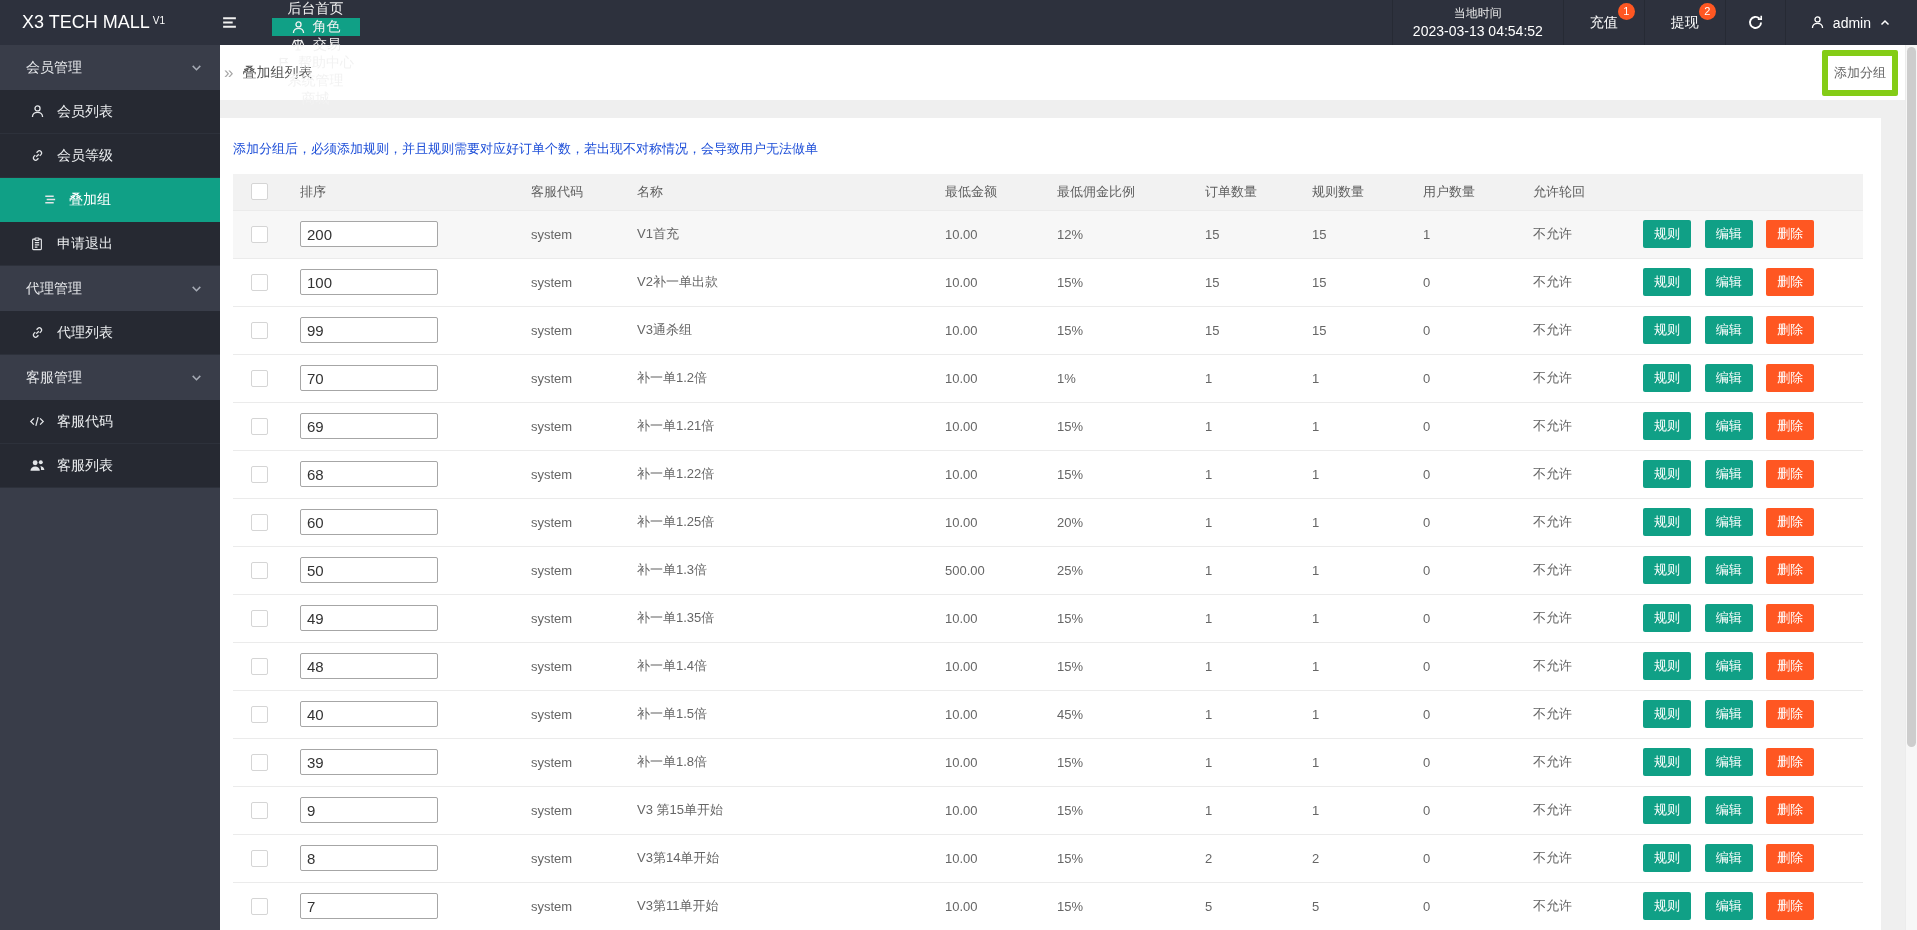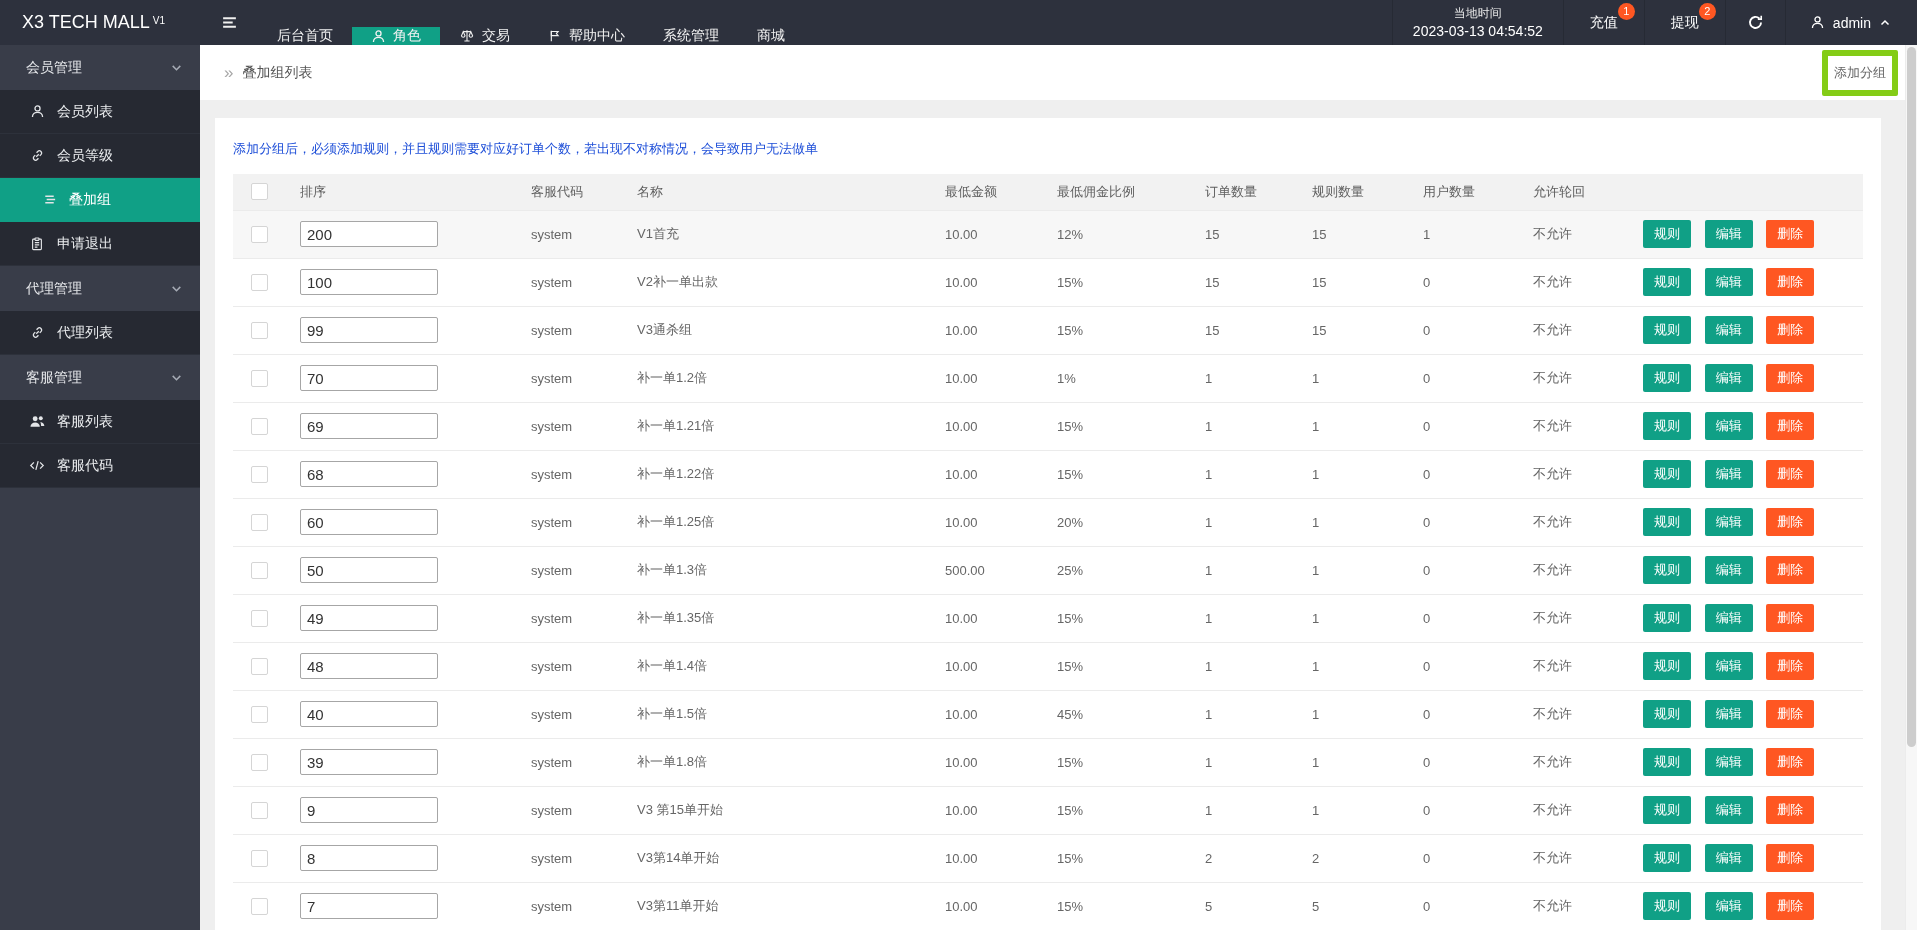--- a/index.html
+++ b/index.html
@@ -24,21 +24,21 @@
   .time-value { font-size:14px; color:#fff; line-height:19px; }
   .nav-badge-item { position:relative; display:flex; align-items:center; padding:0 26px;
     font-size:14px; border-left:1px solid #262a34; cursor:pointer; }
   .badge { position:absolute; top:3px; right:9px; min-width:17px; height:17px; border-radius:9px;
     background:#ff5722; color:#fff; font-size:11px; line-height:17px; text-align:center; padding:0 4px; }
   .refresh-btn { display:flex; align-items:center; padding:0 21px; border-left:1px solid #262a34; cursor:pointer; }
   .admin-block { display:flex; align-items:center; gap:8px; padding:0 26px 0 24px;
     border-left:1px solid #262a34; font-size:14px; cursor:pointer; }
 
   
-  .sidebar { position:absolute; left:0; top:45px; width:200px; height:885px; background:#393d49; z-index:20; }
+  .sidebar { position:absolute; left:0; top:45px; width:220px; height:885px; background:#393d49; z-index:20; }
   .side-group-header { height:45px; display:flex; align-items:center; padding:0 17px 0 26px;
     color:#e5e7ea; font-size:14px; cursor:pointer; }
   .side-group-header .chev { margin-left:auto; color:#a6abb5; display:flex; }
   .side-item { height:44px; display:flex; align-items:center; gap:11px; padding-left:28px;
     background:#262932; color:#eceef0; font-size:14px; cursor:pointer; border-bottom:1px solid #2d313b; }
   .side-item.active { background:#10a086; color:#fff; border-bottom-color:#10a086;padding-left:40px; }
   .side-item .sicon { width:18px; display:flex; justify-content:center; align-items:center; color:#e3e5e8; }
 
   
   .main { position:absolute; left:200px; top:45px; width:1717px; height:885px; background:#efefef; overflow:hidden; }
@@ -78,21 +78,21 @@
 <div class="navbar">
   <div class="logo">
     <span>X3 TECH MALL</span>
     <sup>V1</sup>
   </div>
   <div class="nav-burger">
     <svg width="17" height="17" viewBox="0 0 16 16" fill="none" stroke="currentColor" stroke-width="1.7">
       <path d="M2 4h12M2 8h9M2 12h12"></path>
       </svg>
   </div>
-  <div id="nav-items" style="display:flex;align-items:flex-end;">
+  <div id="nav-items" style="display:flex;align-items:center;flex-direction:column;">
   <div class="nav-item">
 
     <span class="nlabel">后台首页</span>
   </div>
 
   <div class="nav-item active">
     <span class="nicon">
           <svg width="15" height="15" viewBox="0 0 16 16" fill="none" stroke="currentColor" stroke-width="1.4">
             <circle cx="8" cy="4.7" r="2.7"></circle>
             <path d="M2.6 13.8c0-3 2.4-4.9 5.4-4.9s5.4 1.9 5.4 4.9"></path>
@@ -249,37 +249,37 @@
       <span class="glabel">客服管理</span>
       <span class="chev">
         <svg width="13" height="13" viewBox="0 0 12 12" fill="none" stroke="currentColor" stroke-width="1.4">
           <path d="M2.5 4.5L6 8l3.5-3.5"></path>
           </svg>
       </span>
     </div>
     <div class="side-items">
   <div class="side-item">
     <span class="sicon">
+            <svg width="16" height="13" viewBox="0 0 18 14" fill="none" stroke="currentColor" stroke-width="1.4">
+              <path d="M5.5 3.5L2 7l3.5 3.5M12.5 3.5L16 7l-3.5 3.5M10.3 2L7.7 12"></path>
+            </svg>
+          </span>
+    <span class="silabel">客服代码</span>
+  </div>
+
+  <div class="side-item">
+    <span class="sicon">
             <svg width="17" height="15" viewBox="0 0 18 16" fill="currentColor">
               <circle cx="6.5" cy="5" r="2.6"></circle>
               <path d="M1.5 13.5c0-2.8 2.2-4.5 5-4.5s5 1.7 5 4.5z"></path>
               <circle cx="12.5" cy="4.5" r="2.1"></circle>
               <path d="M12 8.6c2.4.2 4.3 1.8 4.3 4.2h-3.5c0-1.7-.3-3.2-.8-4.2z"></path>
             </svg>
           </span>
     <span class="silabel">客服列表</span>
-  </div>
-
-  <div class="side-item">
-    <span class="sicon">
-            <svg width="16" height="13" viewBox="0 0 18 14" fill="none" stroke="currentColor" stroke-width="1.4">
-              <path d="M5.5 3.5L2 7l3.5 3.5M12.5 3.5L16 7l-3.5 3.5M10.3 2L7.7 12"></path>
-            </svg>
-          </span>
-    <span class="silabel">客服代码</span>
   </div>
 </div>
   </div>
 </div>
 
 <div class="main">
   <div class="breadcrumb-bar">
     <span class="crumb-arrow">»</span>
     <span class="crumb-label">叠加组列表</span>
     <button class="add-btn">添加分组</button>

